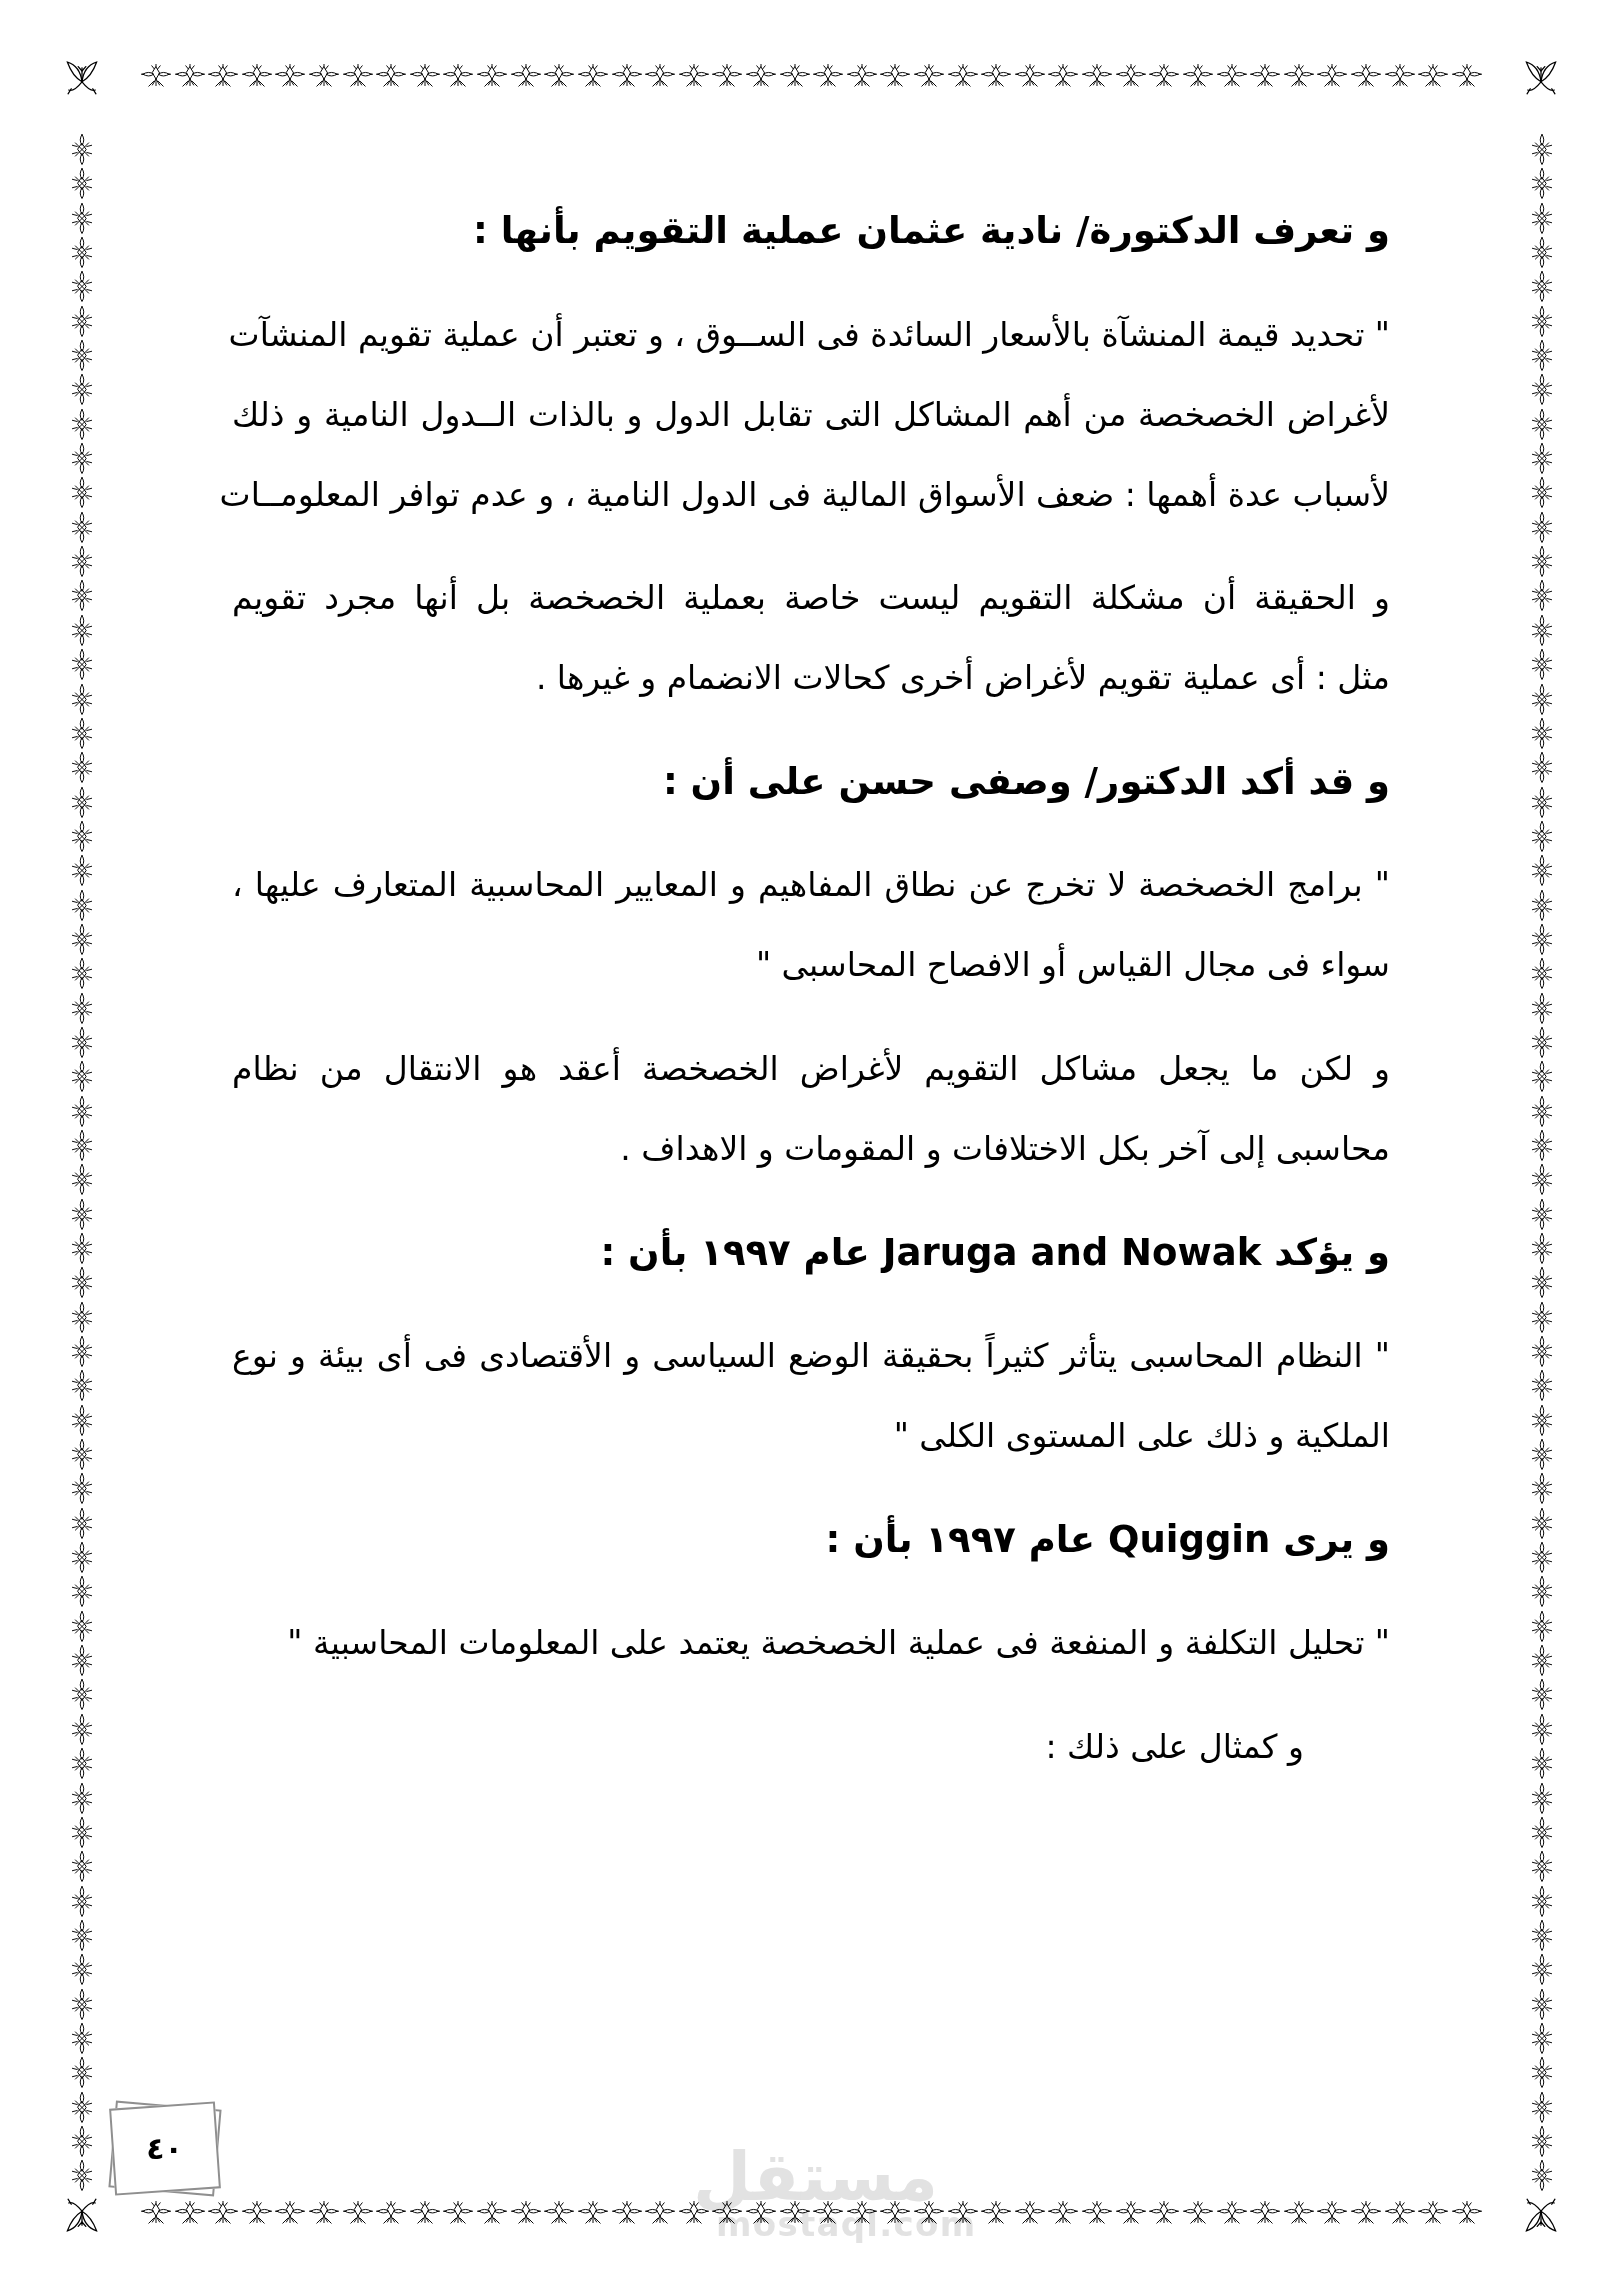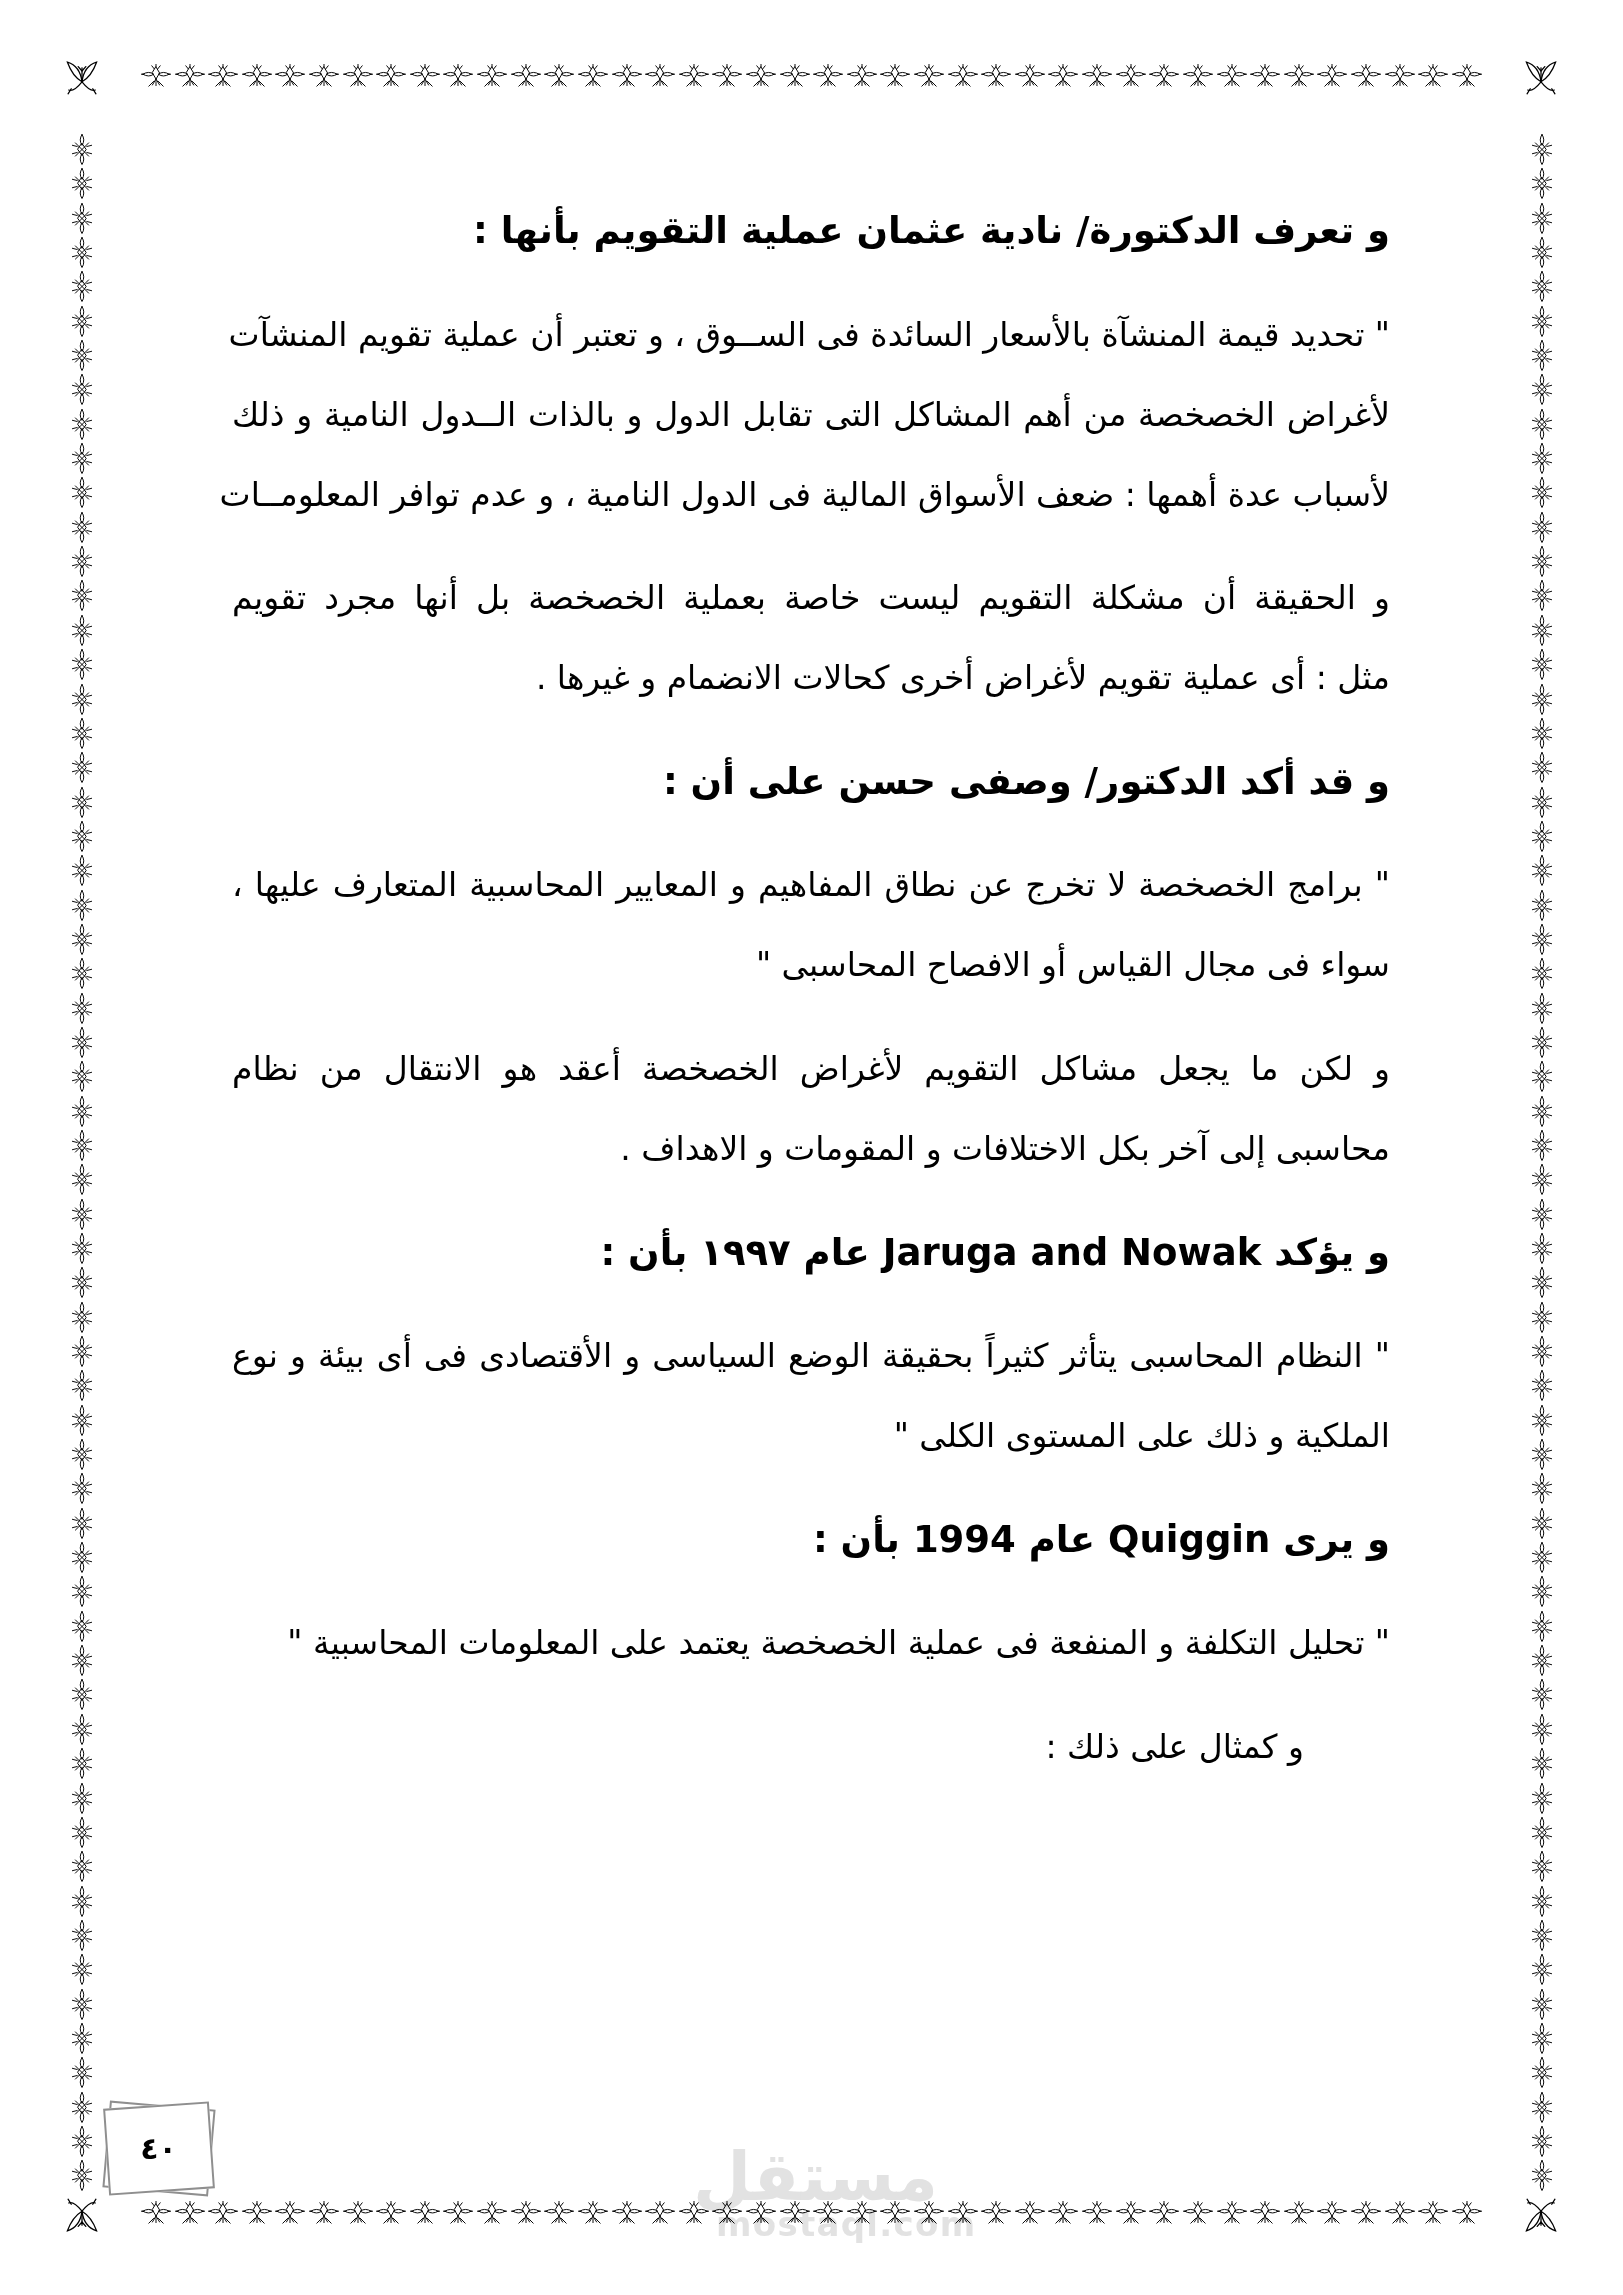--- a/index.html
+++ b/index.html
@@ -23,21 +23,21 @@
   .strip.left{left:69px;}
   .strip.right{left:1529px;}
   .orn{display:block;line-height:0;}
   .corner{position:absolute;width:38px;height:38px;line-height:0;}
   .corner.tl{left:63px;top:59px;}
   .corner.tr{left:1522px;top:59px;transform:scaleX(-1);}
   .corner.bl{left:63px;top:2196px;transform:scaleY(-1);}
   .corner.br{left:1522px;top:2196px;transform:scale(-1,-1);}
 
   
-  .pagenum-box{position:absolute;left:103px;top:2102px;width:111px;height:92px;z-index:2;}
+  .pagenum-box{position:absolute;left:109px;top:2102px;width:111px;height:92px;z-index:2;}
   .pagenum-rect{position:absolute;inset:2.6px;background:#fff;border:2.6px solid #8f8f8f;}
   .pagenum-rect.r1{transform:rotate(5deg);}
   .pagenum-rect.r2{transform:rotate(-4deg);}
   .pagenum{position:absolute;inset:0;display:flex;align-items:center;justify-content:center;
     font-size:30px;font-weight:bold;direction:rtl;}
 
   
   .content{position:absolute;top:191px;right:233px;width:1158px;direction:rtl;z-index:1;}
   .heading{font-size:37px;font-weight:bold;text-align:right;line-height:80px;margin-top:23.6px;white-space:nowrap;}
   .heading.first{margin-top:0;}
@@ -2253,21 +2253,21 @@
     </div>
     <div class="para">
       <div class="line fill">و لكن ما يجعل مشاكل التقويم لأغراض الخصخصة أعقد هو الانتقال من نظام</div>
       <div class="line">محاسبى إلى آخر بكل الاختلافات و المقومات و الاهداف .</div>
     </div>
     <div class="heading">و يؤكد  Jaruga and Nowak  عام ١٩٩٧ بأن :</div>
     <div class="para">
       <div class="line fill">" النظام المحاسبى يتأثر كثيراً بحقيقة الوضع السياسى و الأقتصادى فى أى بيئة و نوع</div>
       <div class="line">الملكية و ذلك على المستوى الكلى "</div>
     </div>
-    <div class="heading">و يرى Quiggin عام 1994 بأن :</div>
+    <div class="heading">و يرى Quiggin عام ١٩٩٧ بأن :</div>
     <div class="para">
       <div class="line">" تحليل التكلفة و المنفعة فى عملية الخصخصة يعتمد على المعلومات المحاسبية "</div>
     </div>
     <div class="subline">و كمثال على ذلك :</div>
     <div class="para">
     </div>
   </main>
 
 
 </body></html>

